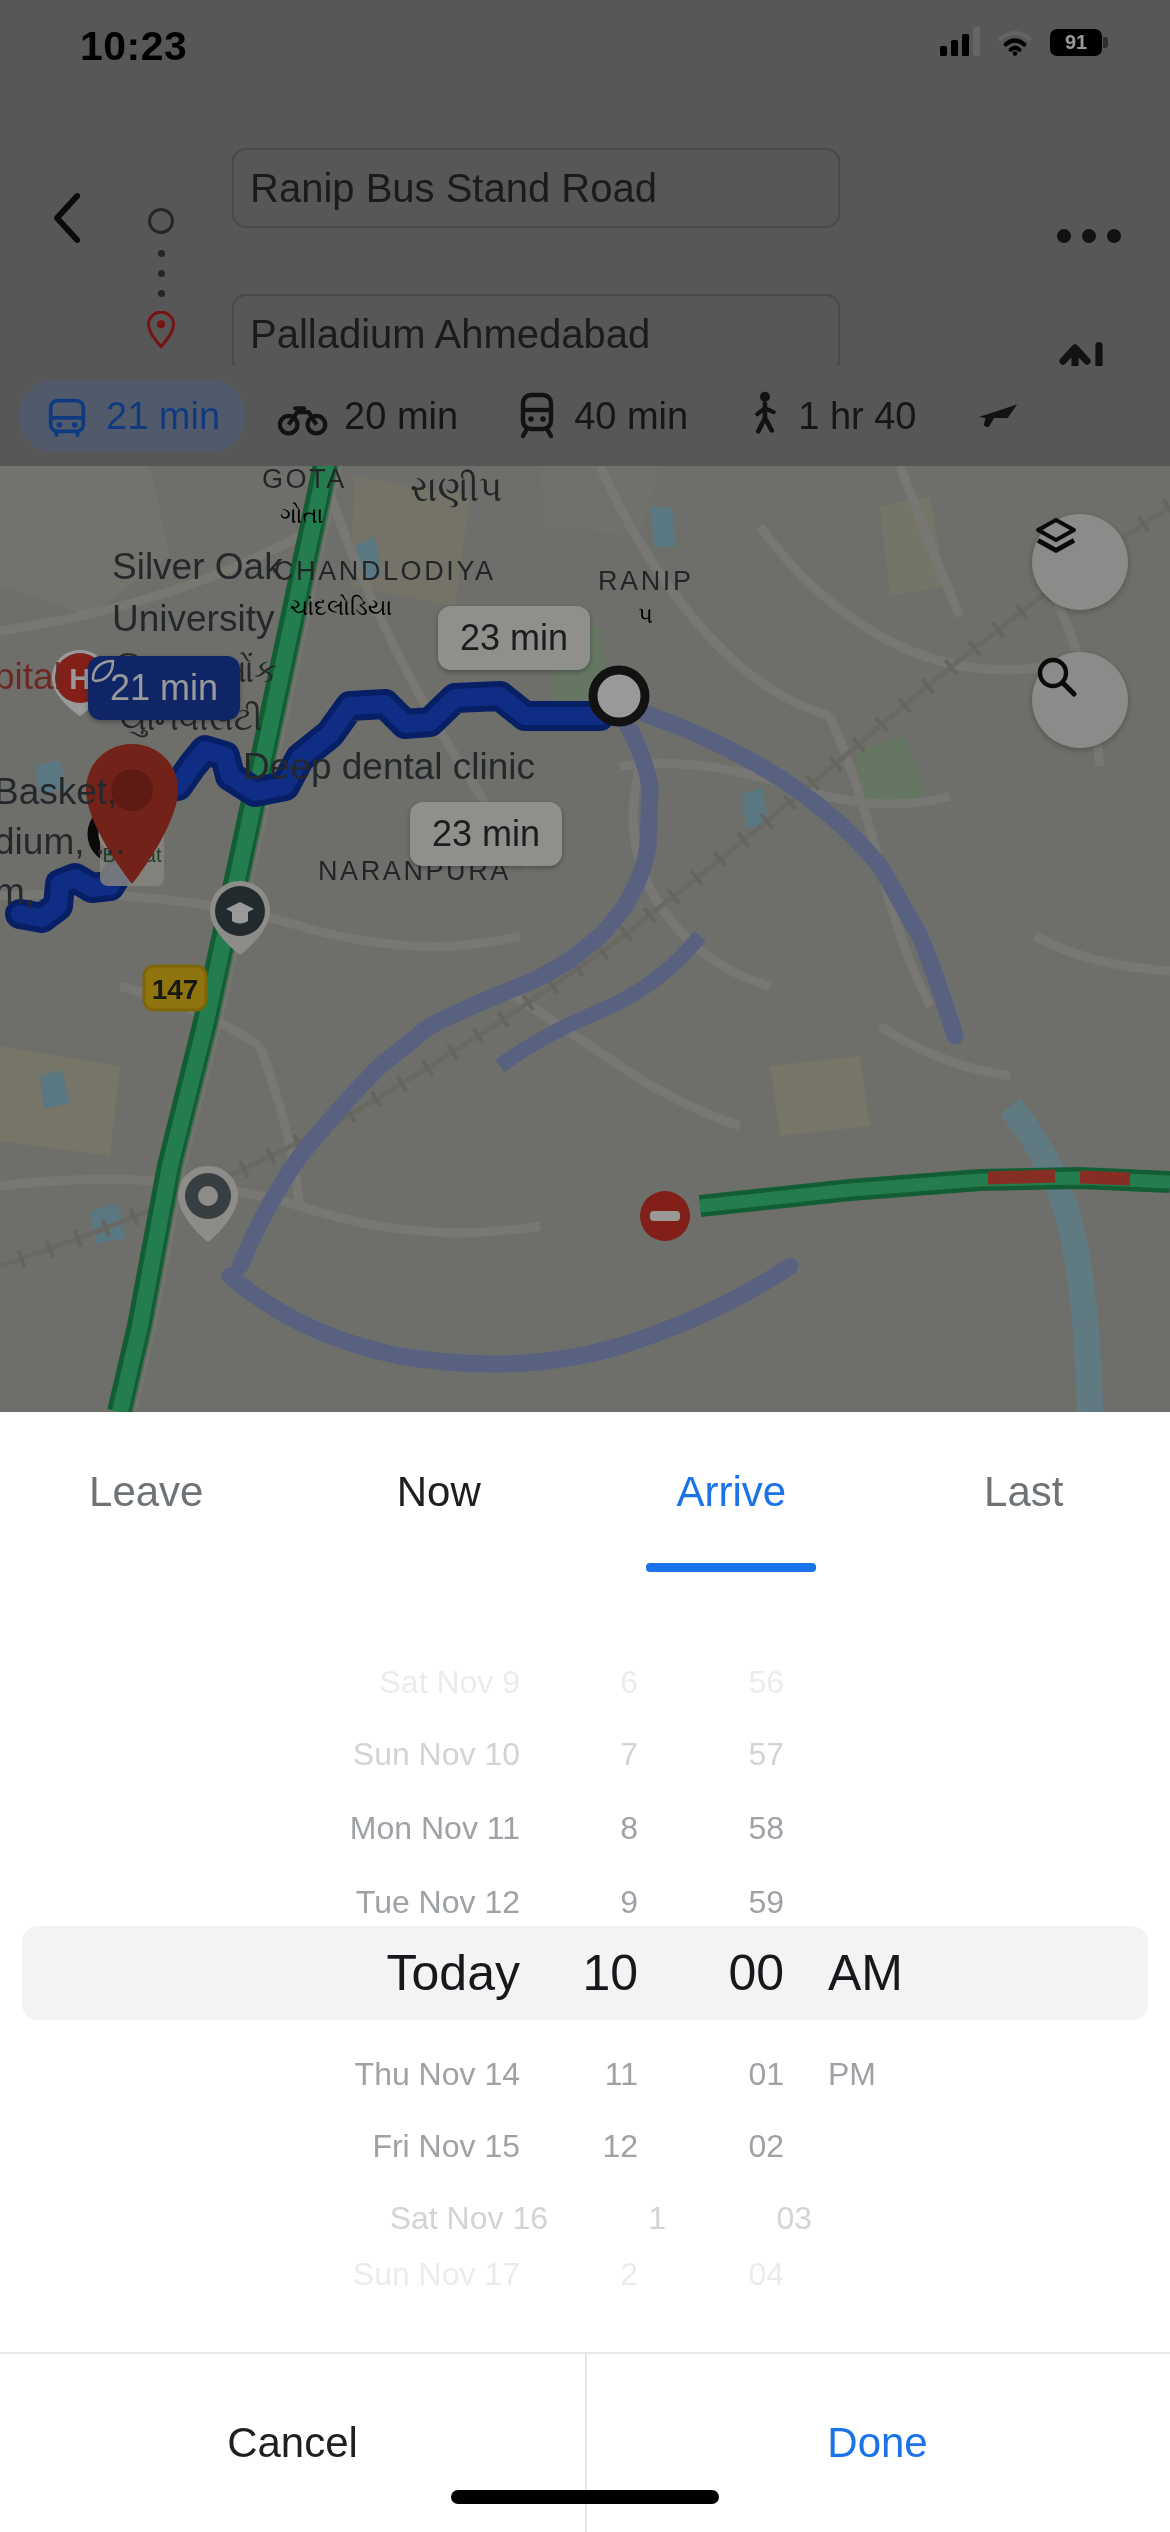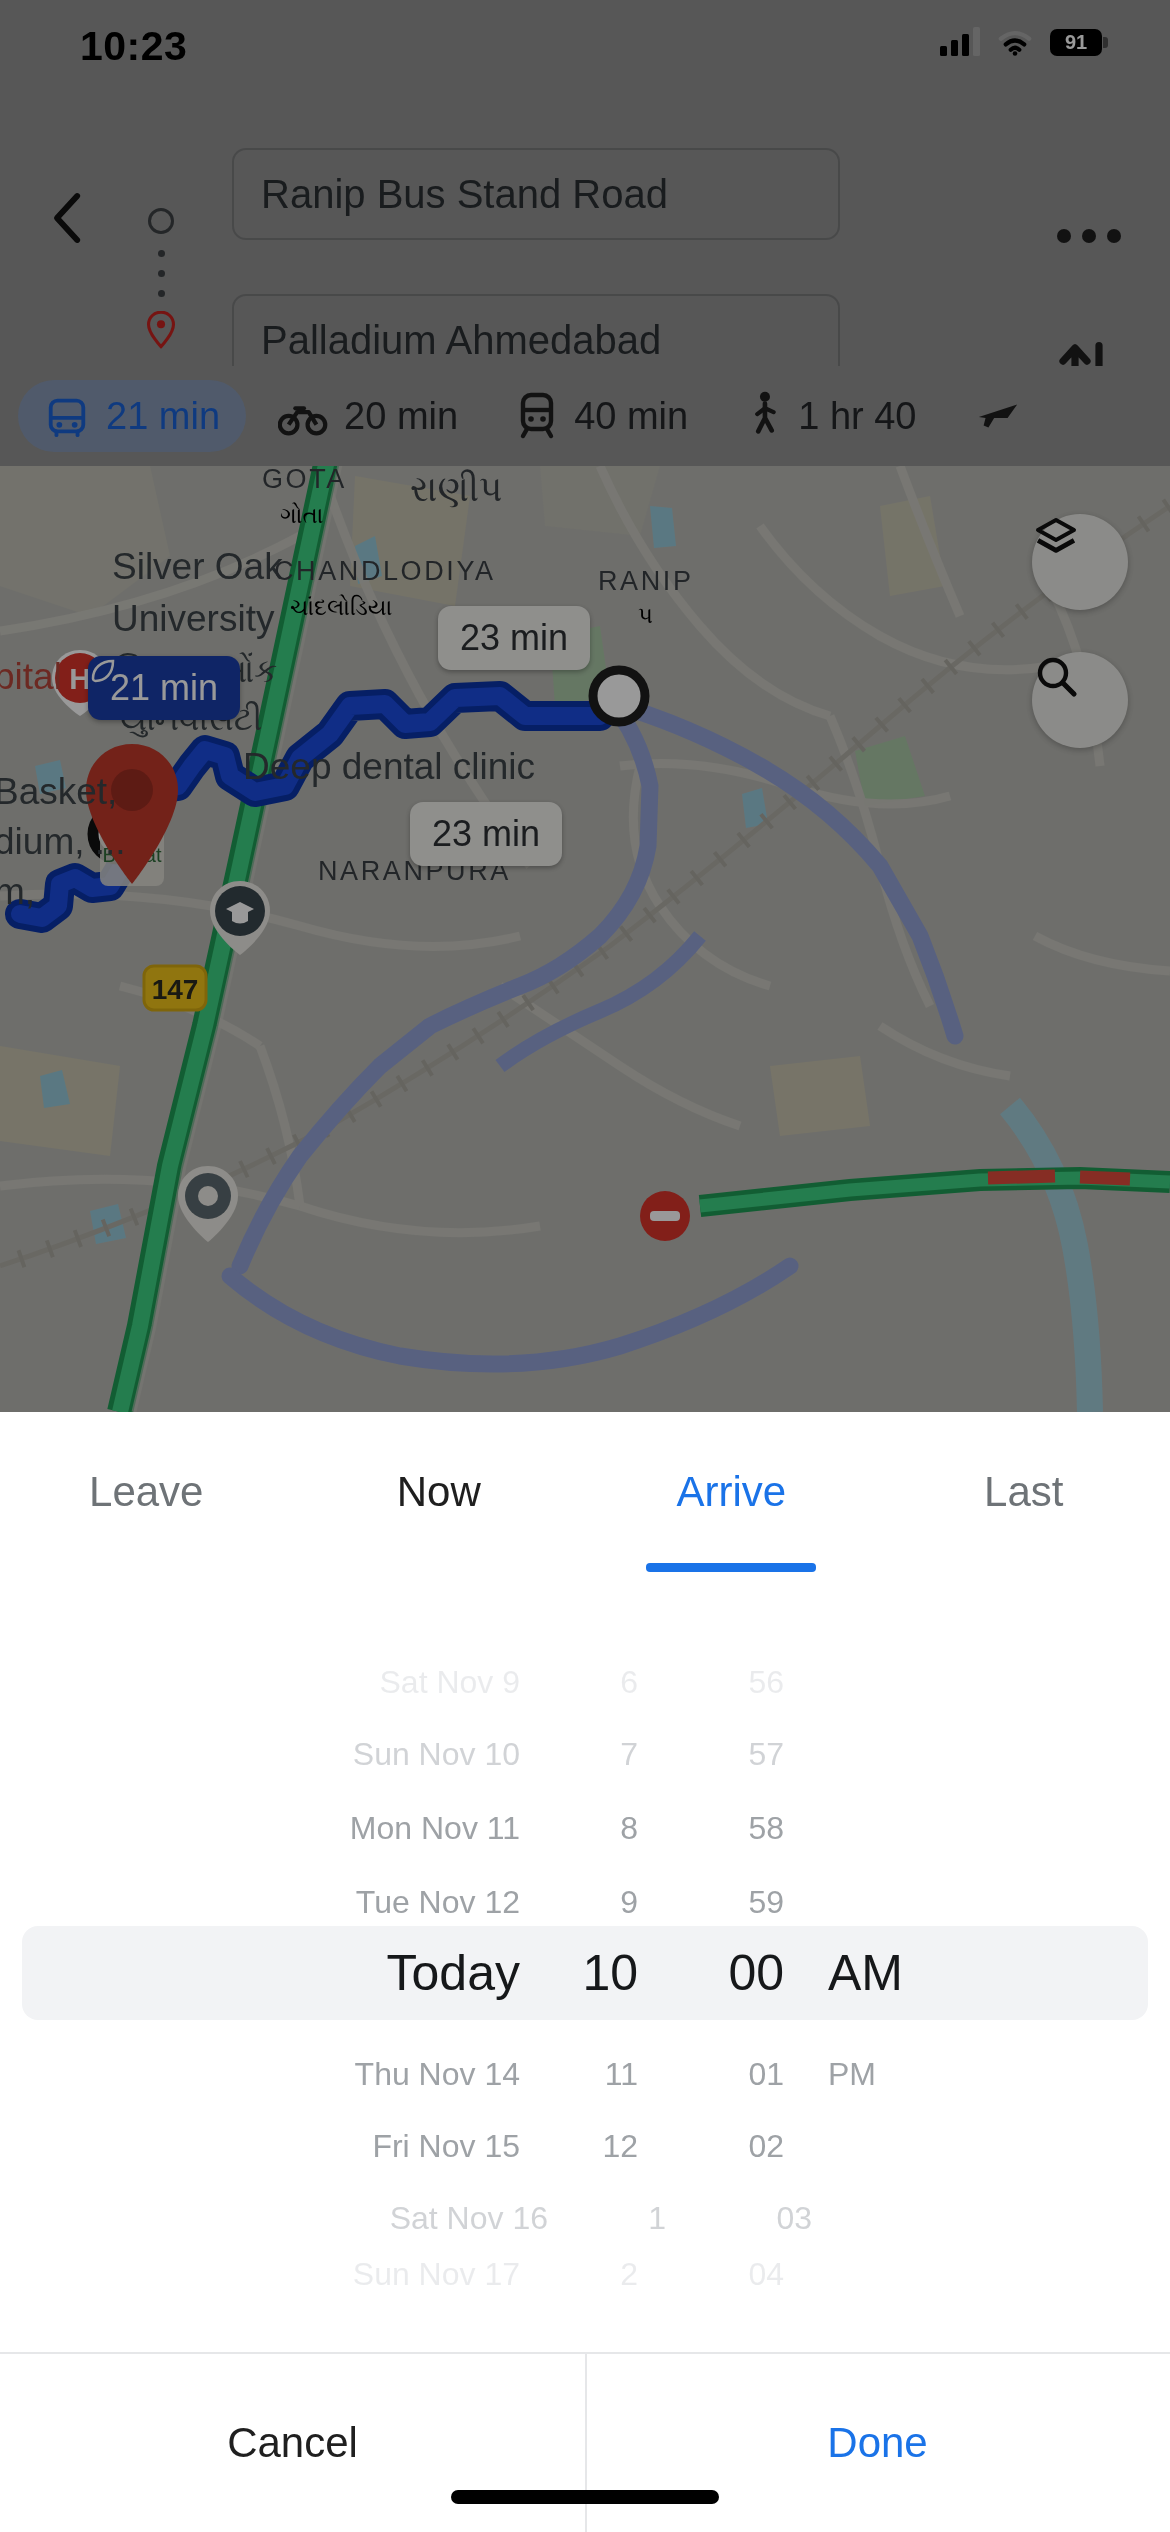--- a/index.html
+++ b/index.html
@@ -87,25 +87,25 @@
   .wp-circle {
     width: 26px; height: 26px; border-radius: 50%;
     border: 3px solid #3c4043;
   }
   .wp-dots { display:flex; flex-direction: column; gap: 13px; margin: 16px 0 14px; }
   .wp-dots span { display:block; width: 7px; height: 7px; border-radius: 50%; background: #3c4043; }
   .wp-pin { width: 30px; height: 38px; }
 
   .field {
     position: absolute; left: 232px;
-    width: 608px; height: 92px;
+    width: 608px; height: 80px;
     border: 2px solid rgba(60,64,67,0.28);
     border-radius: 14px;
     display: flex; align-items: center;
-    padding-left: 27px;
+    padding-left: 16px;
   }
   #field-origin { top: 48px; }
   #field-dest   { top: 194px; }
   .field-text {
     font-size: 40px; color: #2b2f33;
     white-space: nowrap; overflow: hidden;
   }
 
   #overflow-btn {
     position: absolute; right: 42px; top: 108px;

